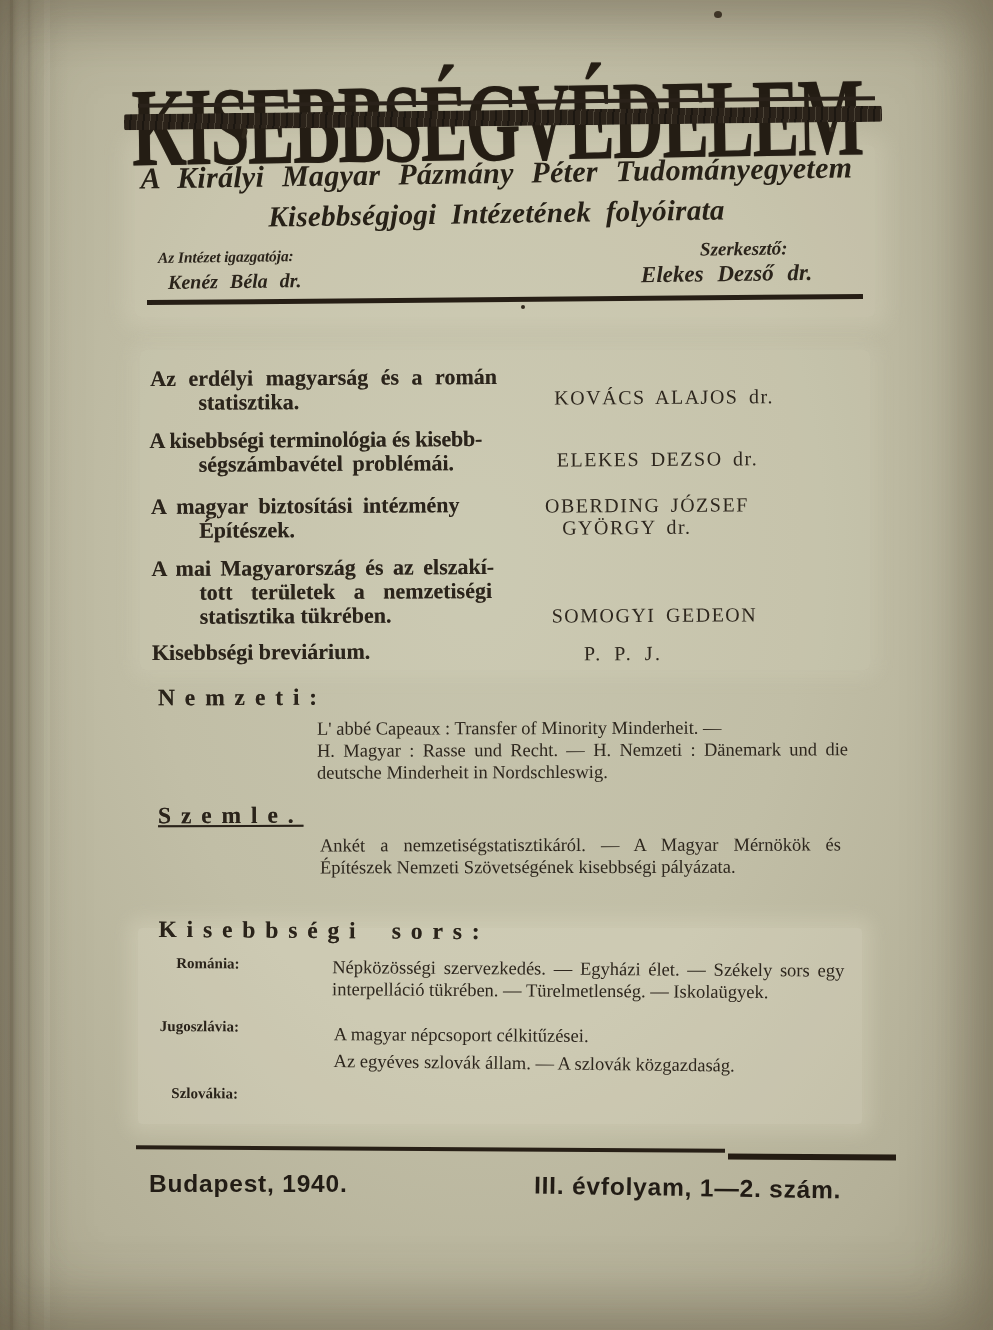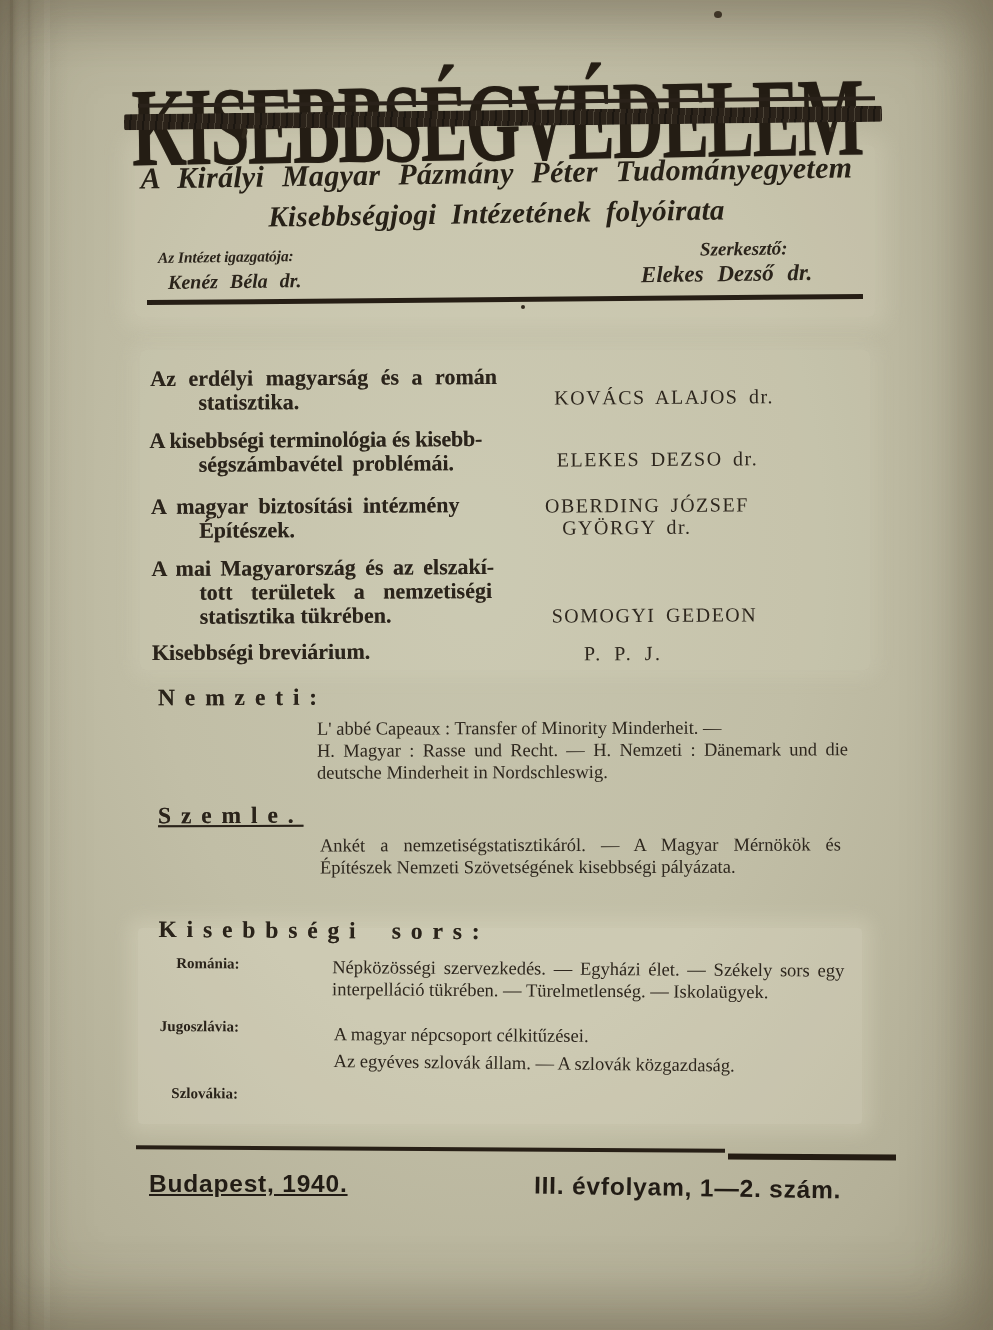--- a/index.html
+++ b/index.html
@@ -59,21 +59,21 @@
   
   .sec-head{font-weight:bold;font-size:23.5px;letter-spacing:.42em;word-spacing:.45em;color:#2a231a;text-shadow:0 0 .5px rgba(42,35,26,.5);}
   .block{position:absolute;white-space:normal;font-size:18.5px;line-height:21.8px;text-align:justify;color:#2e271e;}
   .it{}
   .country{font-weight:bold;font-size:15px;color:#2a231a;}
   .sors-wrap{position:absolute;left:0;top:0;width:100%;height:100%;transform:rotate(0.4deg);transform-origin:170px 1000px;}
   
   .foot-rule-left{left:136px;top:1147px;width:589px;height:4px;background:#271f16;transform:rotate(0.35deg);}
   .foot-rule-right{left:728px;top:1154px;width:168px;height:6px;background:#241c13;transform:rotate(0.4deg);}
   .footer-text{font-family:"Liberation Sans", sans-serif;font-weight:bold;font-size:24.5px;color:#221c15;letter-spacing:.8px;}
-  .place{left:149px;top:1170px;text-decoration:underline;}
+  .place{left:149px;top:1170px;}
   .issue{left:534px;top:1174px;transform:rotate(0.9deg);}
 </style>
 </head>
 <body>
 
 <div class="page">
 
   <div class="spine"></div>
   <div class="crease-1"></div>
   <div class="crease-2"></div>

